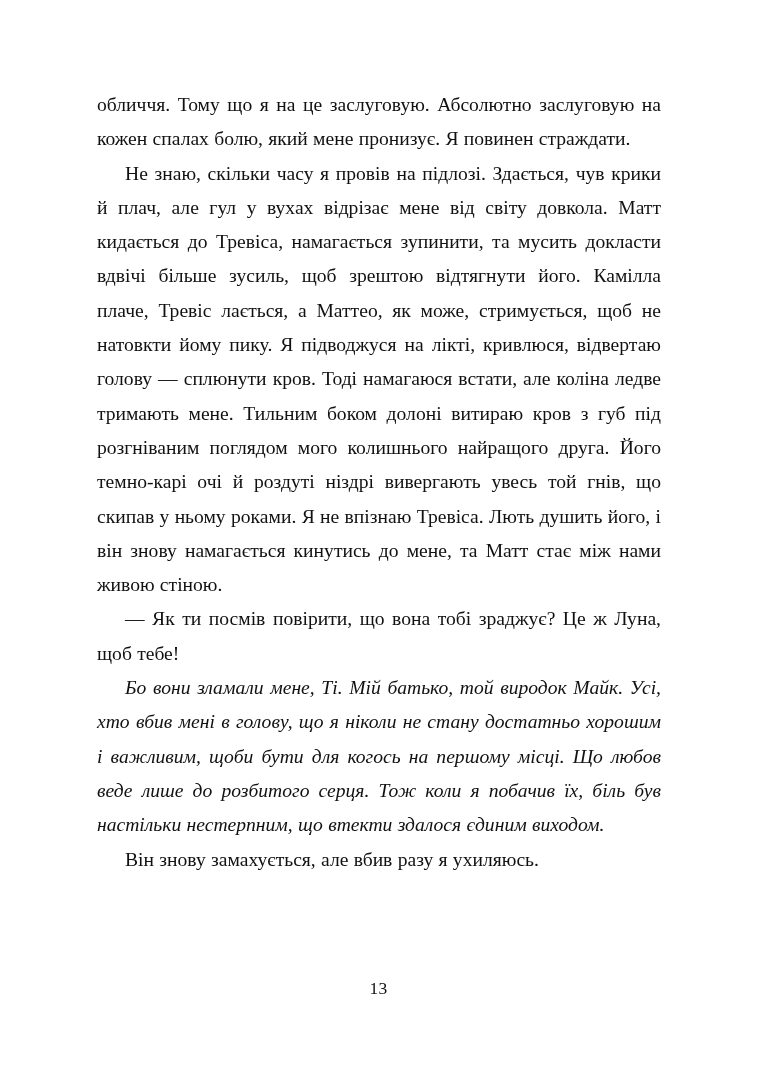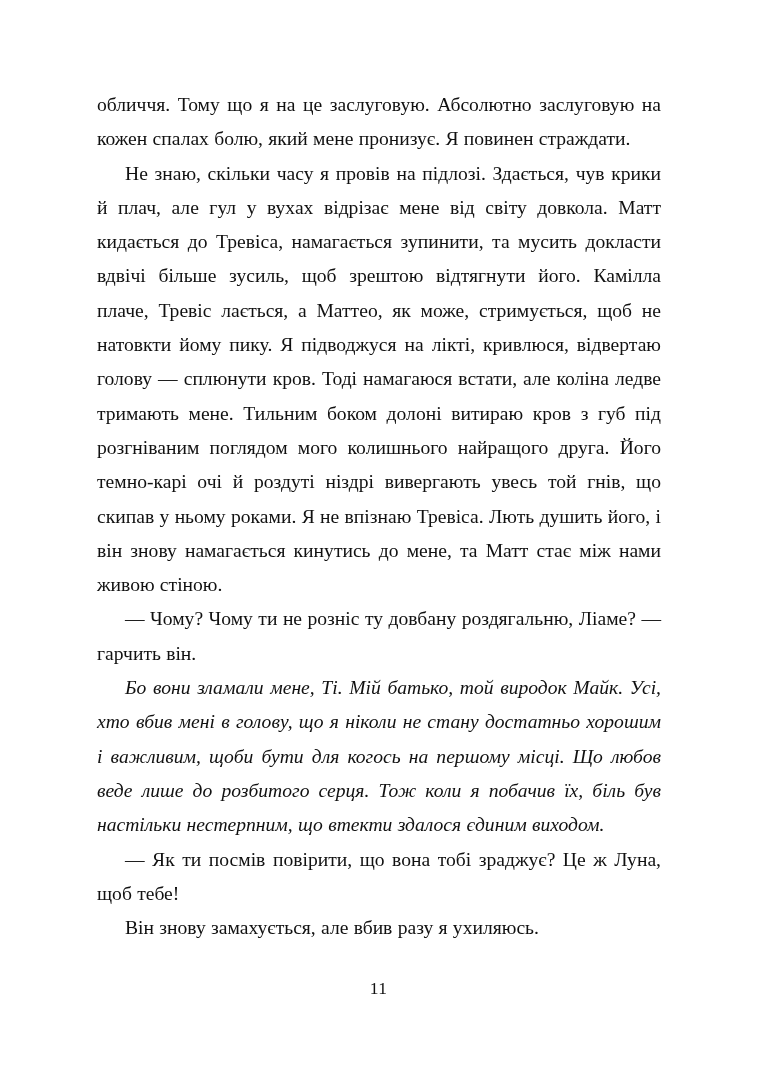--- a/index.html
+++ b/index.html
@@ -65,21 +65,20 @@
   }
 </style>
 </head>
 <body>
 
 <div class="page">
 
   <div class="text-block">
     <p class="para first">обличчя. Тому що я на це заслуговую. Абсолютно заслуговую на кожен спалах болю, який мене пронизує. Я повинен страждати.</p>
     <p class="para">Не знаю, скільки часу я провів на підлозі. Здається, чув крики й плач, але гул у вухах відрізає мене від світу довкола. Матт кидається до Тревіса, намагається зупинити, та мусить докласти вдвічі більше зусиль, щоб зрештою відтягнути його. Камілла плаче, Тревіс лається, а Маттео, як може, стримується, щоб не натовкти йому пику. Я підводжуся на лікті, кривлюся, відвертаю голову — сплюнути кров. Тоді намагаюся встати, але коліна ледве тримають мене. Тильним боком долоні витираю кров з губ під розгніваним поглядом мого колишнього найращого друга. Його темно-карі очі й роздуті ніздрі вивергають увесь той гнів, що скипав у ньому роками. Я не впізнаю Тревіса. Лють душить його, і він знову намагається кинутись до мене, та Матт стає між нами живою стіною.</p>
-    <p class="para">— Чому? Чому ти не розніс ту довбану роздягальню, Ліаме? — гарчить він.</p>
+    <p class="para">— Як ти посмів повірити, що вона тобі зраджує? Це ж Луна, щоб тебе!</p>
     <p class="para italic">Бо вони зламали мене, Ті. Мій батько, той виродок Майк. Усі, хто вбив мені в голову, що я ніколи не стану достатньо хорошим і важливим, щоби бути для когось на першому місці. Що любов веде лише до розбитого серця. Тож коли я побачив їх, біль був настільки нестерпним, що втекти здалося єдиним виходом.</p>
-    <p class="para">— Як ти посмів повірити, що вона тобі зраджує? Це ж Луна, щоб тебе!</p>
     <p class="para">Він знову замахується, але вбив разу я ухиляюсь.</p>
   </div>
 
-  <div class="folio">11</div>
+  <div class="folio">13</div>
 
 </div>
 
 </body></html>

